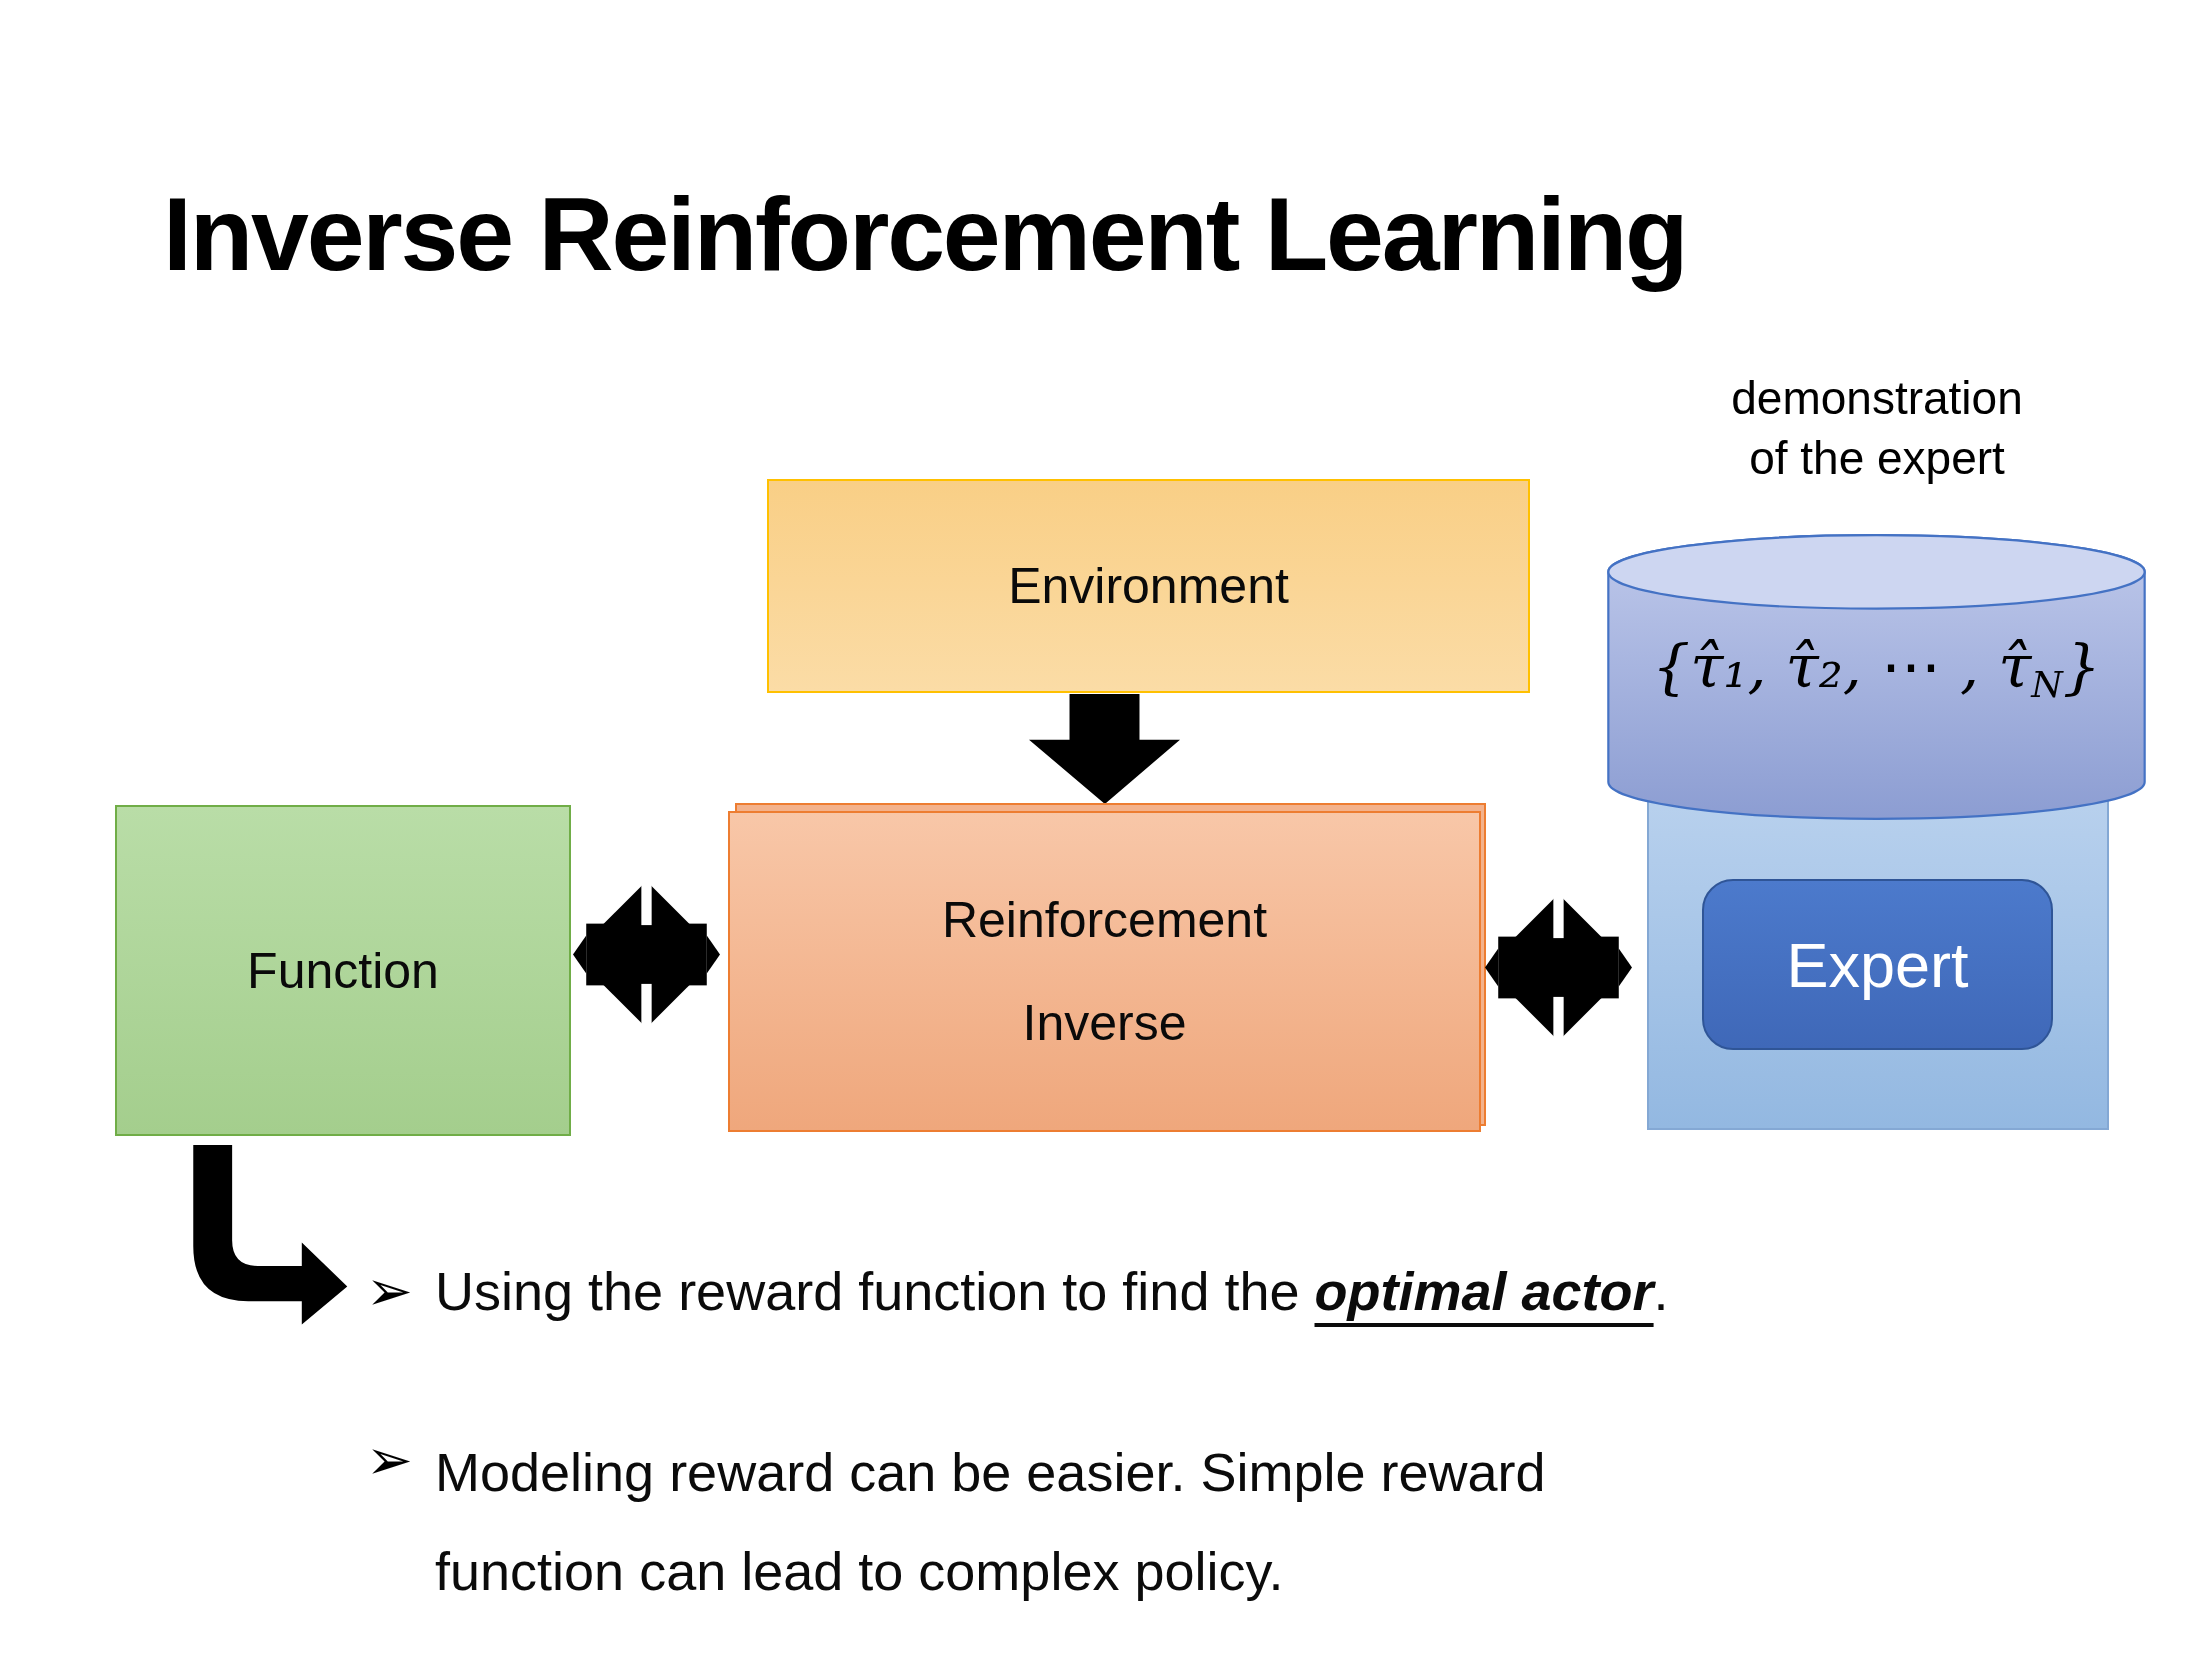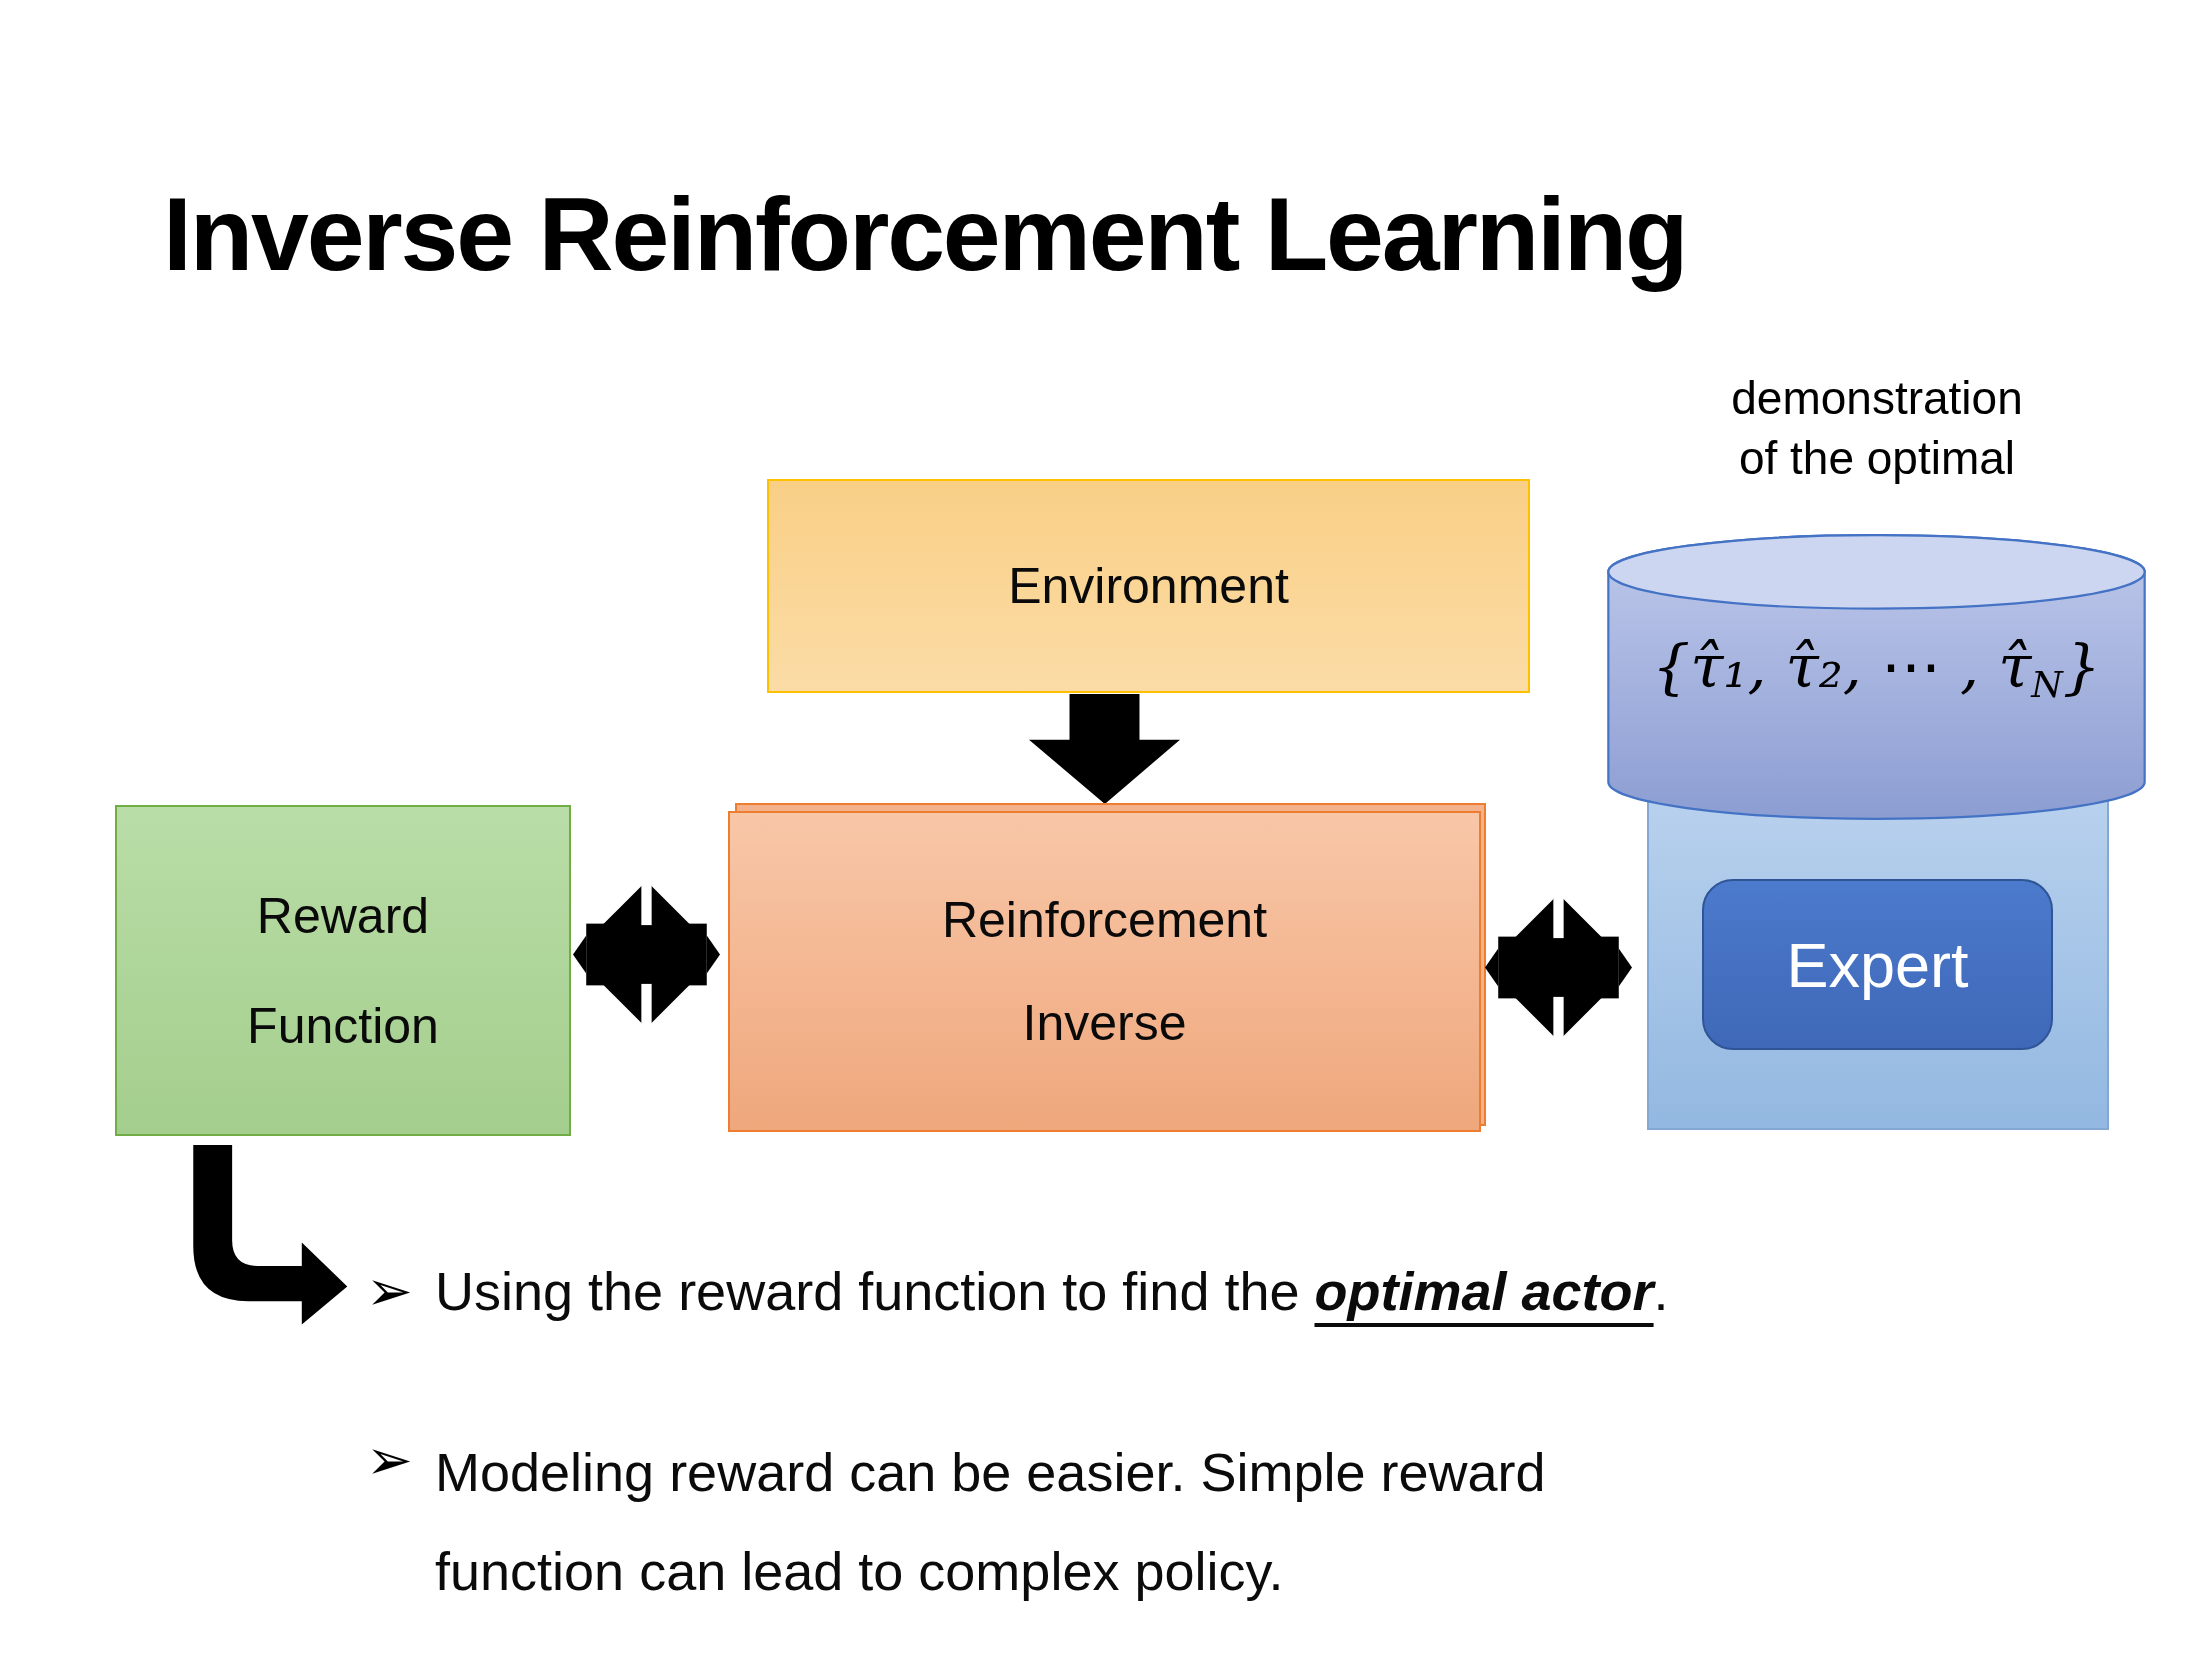--- a/index.html
+++ b/index.html
@@ -96,34 +96,33 @@
 </style>
 </head>
 <body>
 
 <div class="slide">
 
   <div class="abs title">Inverse Reinforcement Learning</div>
 
   <div class="abs demo-label">
     <span>demonstration</span>
-    <span>of the optimal</span>
+    <span>of the expert</span>
   </div>
 
   <div class="abs box env-box">
     <span>Environment</span>
   </div>
 
   <svg class="abs" style="left:1029px; top:694px;" width="151" height="110" viewBox="0 0 205 149">
     <path d="M55,0 H150 V62 H205 L103,149 L0,62 H55 Z" fill="#000000"></path>
   </svg>
 
   <div class="abs box reward-box">
     <div class="lines">
-      <span>Reward</span>
       <span>Function</span>
     </div>
   </div>
 
   <svg class="abs" style="left:573px; top:881px;" width="147" height="147" viewBox="0 0 200 200">
     <rect x="18" y="58" width="164" height="84" fill="#000"></rect>
     <polygon points="0,100 18,74 18,126" fill="#000"></polygon>
     <polygon points="200,100 182,74 182,126" fill="#000"></polygon>
     <polygon points="36,64 164,64 100,0" fill="#000"></polygon>
     <polygon points="36,136 164,136 100,200" fill="#000"></polygon>

